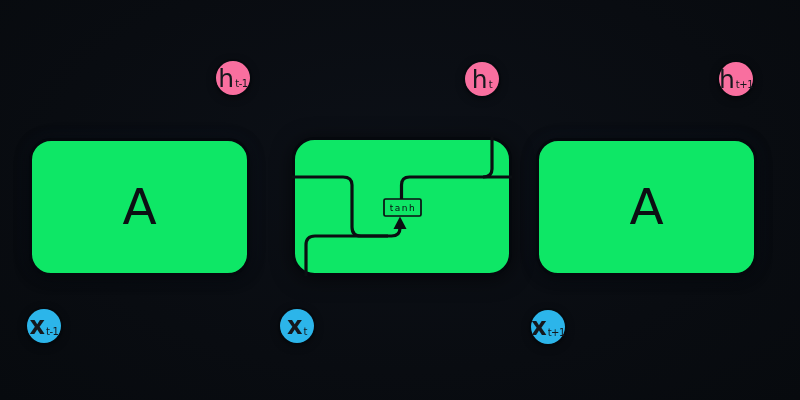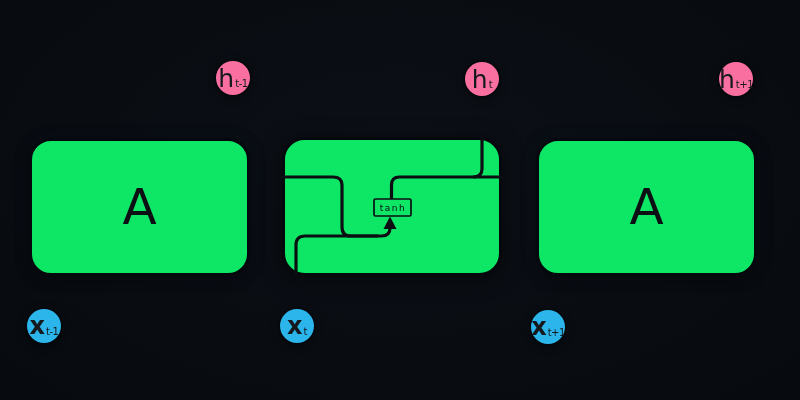--- a/index.html
+++ b/index.html
@@ -31,21 +31,21 @@
     font-size: 50px;
     font-weight: 400;
     color: #0c0f13;
     line-height: 1;
     user-select: none;
   }
   .cell-prev  { left: 29px; }
   .cell-next  { left: 536px; }
   .cell-current {
     position: absolute;
-    left: 282px;
+    left: 292px;
     top: 137px;
     width: 220px;
     height: 139px;
     background: transparent;
   }
   .cell-current svg { display: block; width: 220px; height: 139px;
     filter: drop-shadow(0 3px 10px rgba(0,0,0,0.55)); }
 
   .node {
     position: absolute;

